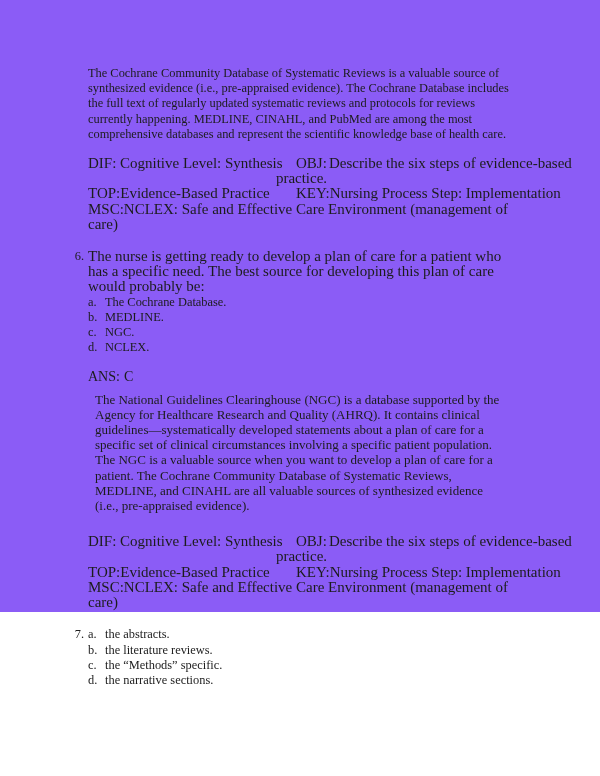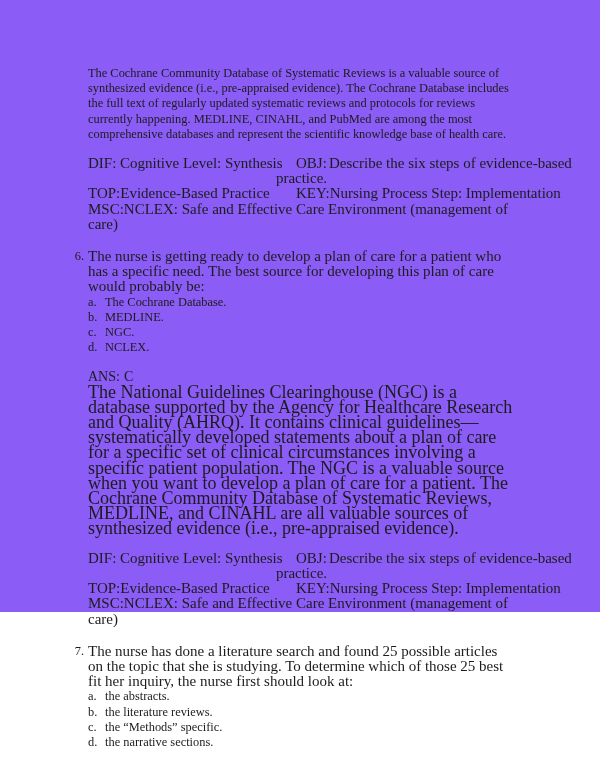--- a/index.html
+++ b/index.html
@@ -126,23 +126,23 @@
   }
   .ans-label {
     display: inline;
   }
   .ans-value {
     display: inline;
     padding-left: 4px;
   }
 
   .rationale {
-    margin: 0;
-    padding-left: 18px;
-    font-size: 18px;
+    margin: 7px;
+    padding-left: 18px;
+    font-size: 13px;
     line-height: 15.2px;
     text-align: left;
   }
 </style>
 </head>
 <body>
 
 <div class="page">
   <div class="content">
 
@@ -232,21 +232,20 @@
         <span class="meta-col-left">
           <span class="meta-label">MSC:</span><span>NCLEX: Safe and Effective Care Environment (management of care)</span>
         </span>
       </div>
     </div>
 
     <div class="spacer-lg"></div>
 
     <div class="question">
       <span class="q-num">7.</span>
-      <p class="q-stem">The nurse has done a literature search and found 25 possible articles on the topic that she is studying. To determine which of those 25 best fit her inquiry, the nurse first should look at:</p>
       <ul class="choices">
         <li class="choice">
           <span class="choice-letter">a.</span>
           <span class="choice-text">the abstracts.</span>
         </li>
         <li class="choice">
           <span class="choice-letter">b.</span>
           <span class="choice-text">the literature reviews.</span>
         </li>
         <li class="choice">

